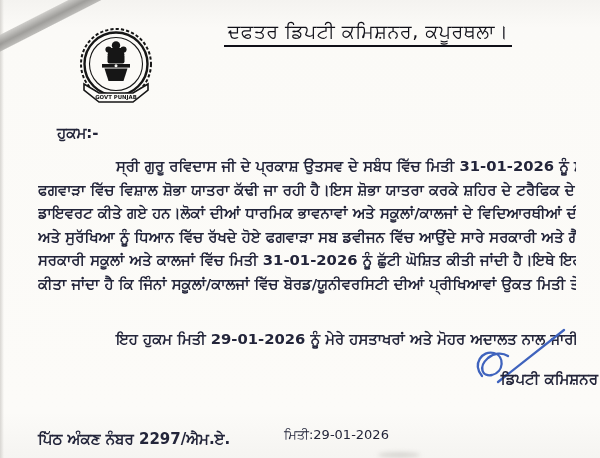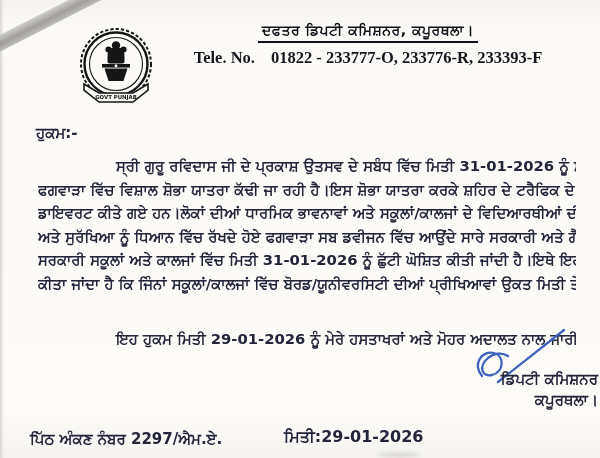--- a/index.html
+++ b/index.html
@@ -27,62 +27,62 @@
     filter:blur(0.6px);
     opacity:0.85;
   }
   
   .seal{position:absolute;left:64px;top:24px;width:104px;height:88px;}
   .head-text{
     position:absolute;left:150px;top:20px;width:436px;text-align:center;
   }
   .office-title{
     display:inline-block;
-    font-size:14px;font-weight:bold;color:#101018;
+    font-size:19px;font-weight:normal;color:#101018;
     border-bottom:2px solid #101018;padding:0 4px 2px 4px;
     letter-spacing:0.5px;
   }
   .tele-line{
     margin-top:5px;font-family:"Liberation Serif", serif;
     font-size:16.5px;font-weight:bold;color:#16161e;
     white-space:nowrap;
   }
   .tele-line .gap{display:inline-block;width:16px;}
   .email-line{
     margin-top:2px;font-family:"Liberation Serif", serif;
     font-size:16px;font-weight:bold;color:#16161e;letter-spacing:0.5px;
   }
   
   .order-label{
-    position:absolute;left:36px;top:124px;
+    position:absolute;left:57px;top:124px;
     font-size:15px;font-weight:600;color:#23253a;
   }
   .para{position:absolute;left:38px;width:538px;font-size:14.8px;font-weight:600;color:#23253a;}
   .para .bline{
     height:23.5px;line-height:23.5px;white-space:nowrap;
     text-align:justify;text-align-last:justify;overflow:hidden;
   }
   .para .bline.indent{padding-left:78px;}
   .para .bline.last{text-align-last:left;}
   .para1{top:154px;}
   .para2{top:327px;}
   
   .sig-ink{position:absolute;left:452px;top:322px;width:125px;height:72px;}
   .sig-block{
     position:absolute;left:470px;top:369px;width:128px;text-align:right;
     font-size:15px;font-weight:600;color:#23253a;line-height:21px;
   }
   
   .endorsement{
-    position:absolute;left:30px;top:430px;
+    position:absolute;left:38px;top:430px;
     font-size:15px;font-weight:600;color:#23253a;
   }
   .footer-date{
     position:absolute;left:284px;top:427px;
-    font-size:16px;font-weight:700;color:#23253a;
+    font-size:13px;font-weight:400;color:#23253a;
   }
   .smudge{
     position:absolute;left:378px;top:452px;width:42px;height:6px;border-radius:50%;
     background:#d9d7d3;filter:blur(2px);
   }
 </style>
 </head>
 <body>
 
 <div class="page">
@@ -108,23 +108,20 @@
       <circle cx="52" cy="41.8" r="1.5" fill="#fcfbf8"></circle>
       <path d="M20 60 L35 69 L69 69 L84 60 L84 66 L69 78 L35 78 L20 66 Z" fill="#fcfbf8" stroke="#161616" stroke-width="1.6"></path>
       <text x="52" y="75.2" text-anchor="middle" font-size="5.4" font-weight="bold" fill="#161616">GOVT PUNJAB</text>
     </svg>
   </div>
 
   <div class="head-text">
     <div>
       <span class="office-title">ਦਫਤਰ ਡਿਪਟੀ ਕਮਿਸ਼ਨਰ, ਕਪੂਰਥਲਾ।</span>
     </div>
-    <div class="tele-line">
-      <span>Tele. No.</span><span class="gap"></span><span>01822  - 233777-O, 233776-R, 233393-F</span>
-    </div>
   </div>
 
   <div class="order-label">ਹੁਕਮ:-</div>
 
   <div class="para para1">
     <div class="bline indent">ਸ੍ਰੀ ਗੁਰੂ ਰਵਿਦਾਸ ਜੀ ਦੇ ਪ੍ਰਕਾਸ਼ ਉਤਸਵ ਦੇ ਸਬੰਧ ਵਿੱਚ ਮਿਤੀ 31-01-2026 ਨੂੰ ਸਬ ਡਵੀਜਨ</div>
     <div class="bline">ਫਗਵਾੜਾ ਵਿੱਚ ਵਿਸ਼ਾਲ ਸ਼ੋਭਾ ਯਾਤਰਾ ਕੱਢੀ ਜਾ ਰਹੀ ਹੈ।ਇਸ ਸ਼ੋਭਾ ਯਾਤਰਾ ਕਰਕੇ ਸ਼ਹਿਰ ਦੇ ਟਰੈਫਿਕ ਦੇ ਕਈ ਰੂਟ</div>
     <div class="bline">ਡਾਇਵਰਟ ਕੀਤੇ ਗਏ ਹਨ।ਲੋਕਾਂ ਦੀਆਂ ਧਾਰਮਿਕ ਭਾਵਨਾਵਾਂ ਅਤੇ ਸਕੂਲਾਂ/ਕਾਲਜਾਂ ਦੇ ਵਿਦਿਆਰਥੀਆਂ ਦੀ ਸਹੂਲਤ</div>
     <div class="bline">ਅਤੇ ਸੁਰੱਖਿਆ ਨੂੰ ਧਿਆਨ ਵਿੱਚ ਰੱਖਦੇ ਹੋਏ ਫਗਵਾੜਾ ਸਬ ਡਵੀਜਨ ਵਿੱਚ ਆਉਂਦੇ ਸਾਰੇ ਸਰਕਾਰੀ ਅਤੇ ਗੈਰ</div>
     <div class="bline">ਸਰਕਾਰੀ ਸਕੂਲਾਂ ਅਤੇ ਕਾਲਜਾਂ ਵਿੱਚ ਮਿਤੀ 31-01-2026 ਨੂੰ ਛੁੱਟੀ ਘੋਸ਼ਿਤ ਕੀਤੀ ਜਾਂਦੀ ਹੈ।ਇਥੇ ਇਹ ਸਪੱਸ਼ਟ</div>
@@ -139,20 +136,19 @@
     <svg viewBox="0 0 125 72" width="125" height="72">
       <g fill="none" stroke="#3f63bd" stroke-width="2.3" stroke-linecap="round">
         <path d="M30 54 C20 42 30 28 42 31 C53 34 52 50 40 53 C30 55 26 45 36 36 C42 31 50 30 56 34"></path>
         <path d="M46 60 L112 8"></path>
       </g>
     </svg>
   </div>
 
   <div class="sig-block">
     <div>ਡਿਪਟੀ ਕਮਿਸ਼ਨਰ</div>
-    <div>ਕਪੂਰਥਲਾ।</div>
   </div>
 
   <div class="endorsement">ਪਿੱਠ ਅੰਕਣ ਨੰਬਰ 2297/ਐਮ.ਏ.</div>
   <div class="footer-date">ਮਿਤੀ:29-01-2026</div>
 
   <div class="smudge"></div>
 </div>
 
 </body></html>

